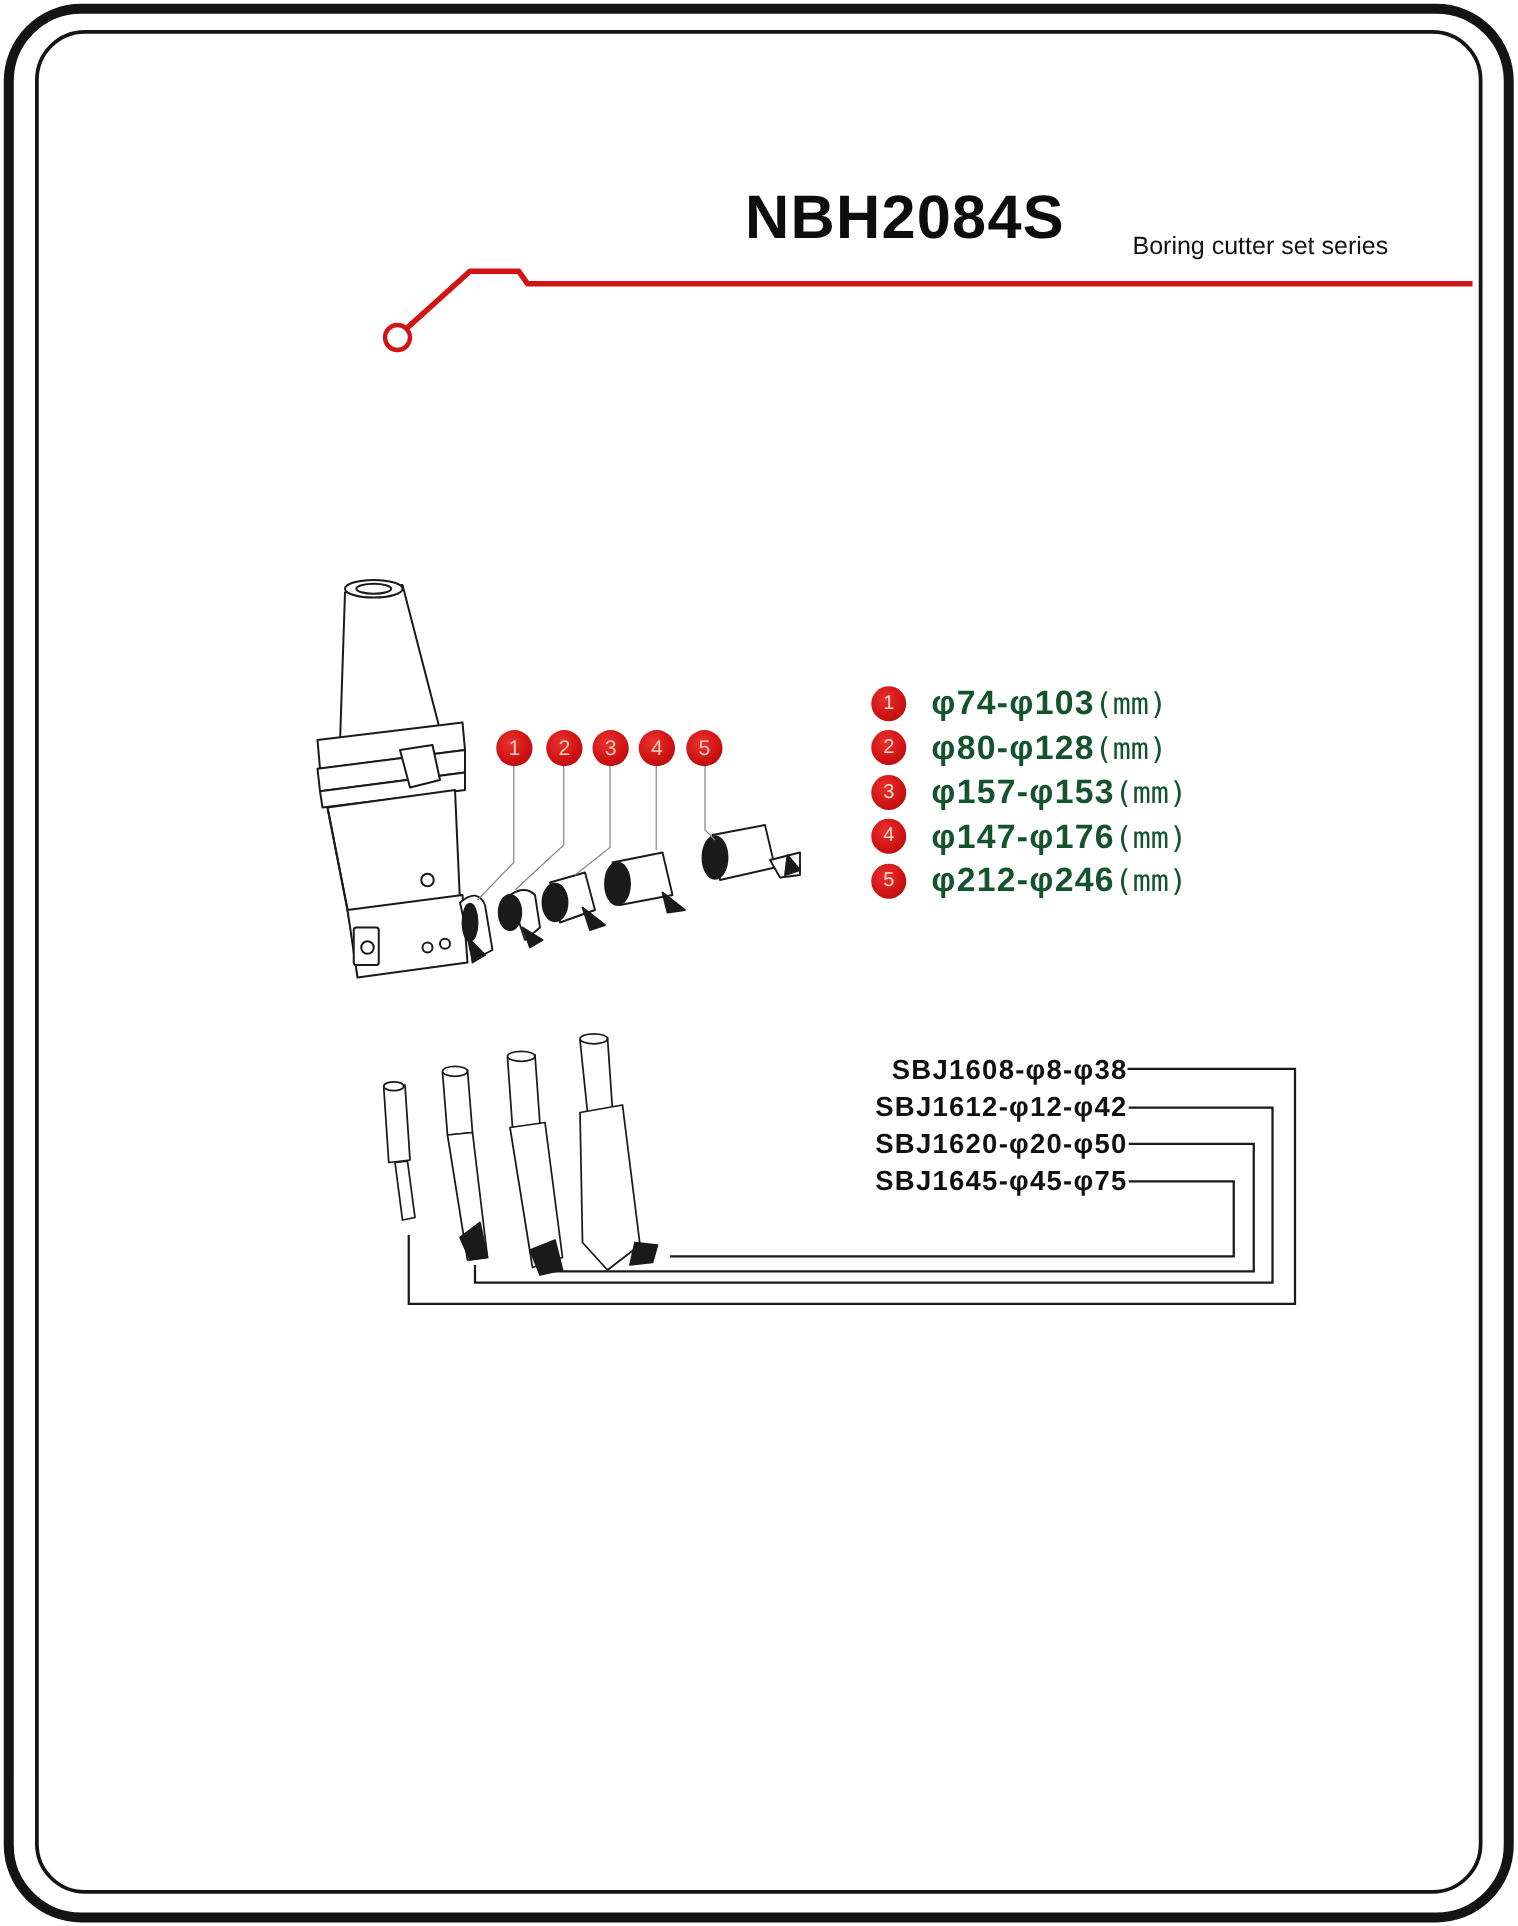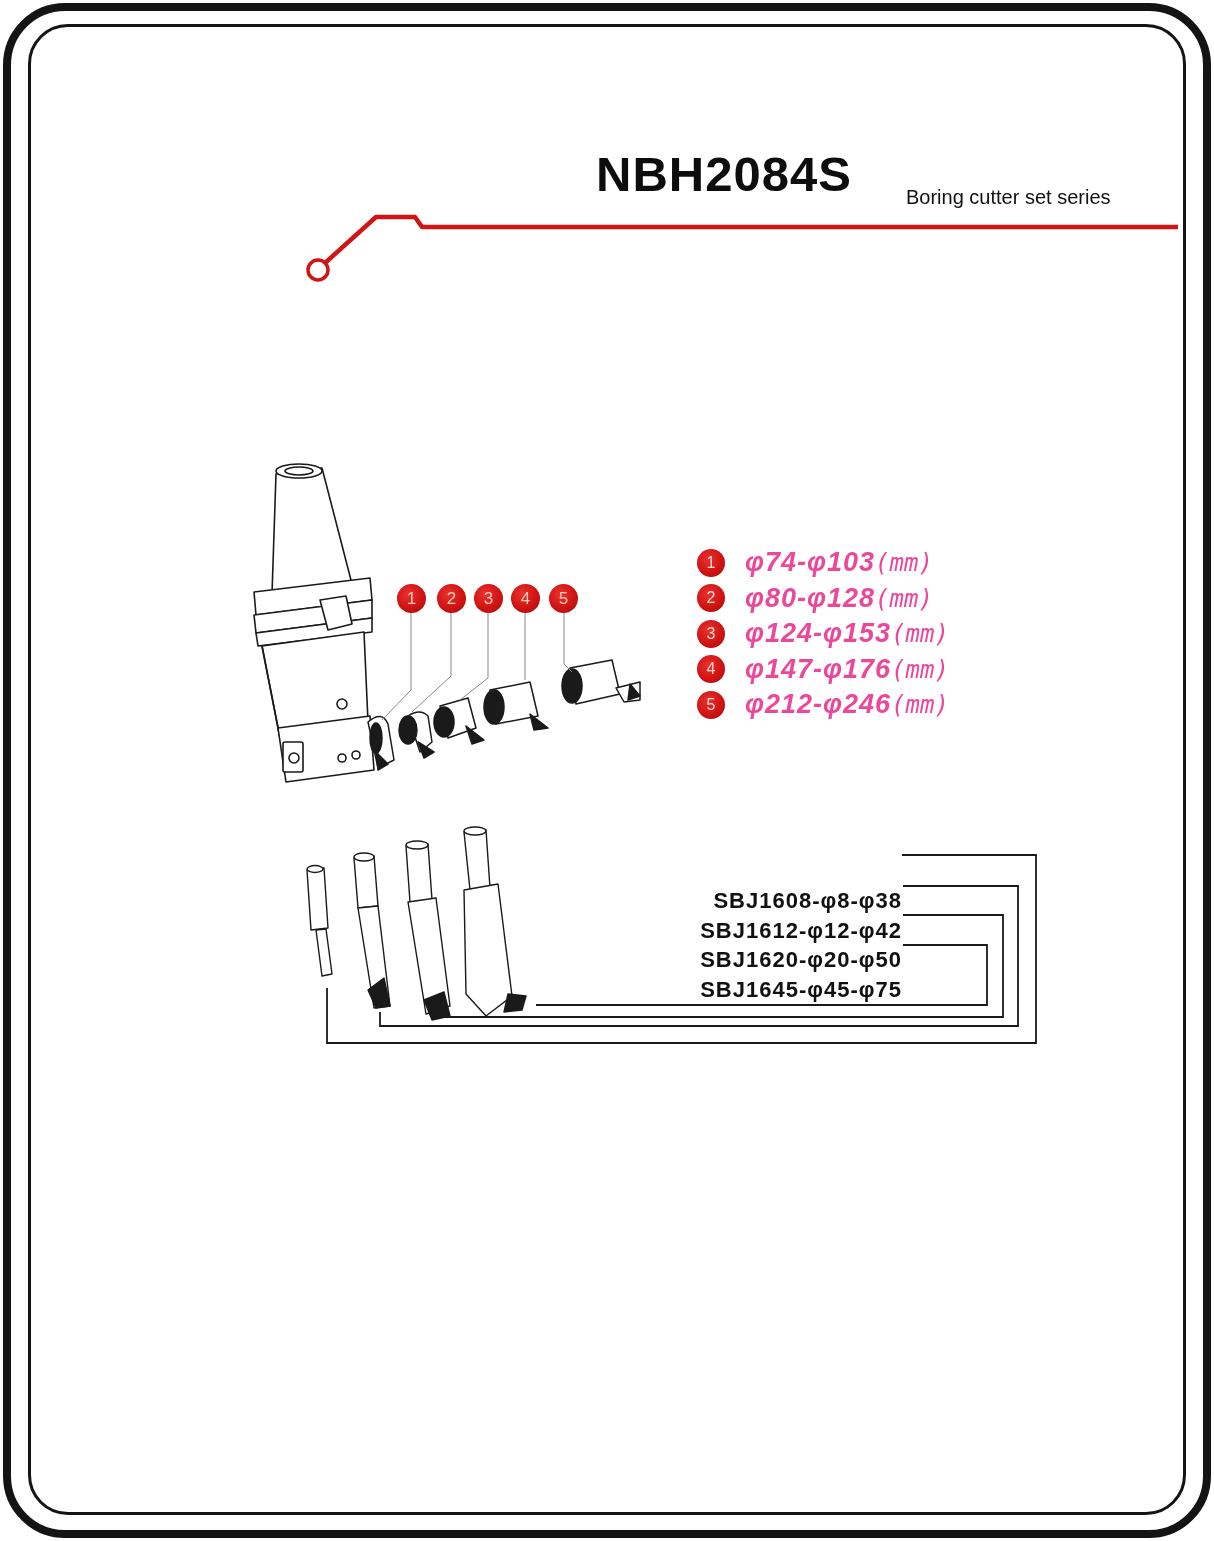--- a/index.html
+++ b/index.html
@@ -6,23 +6,23 @@
   body { width: 1214px; height: 1541px; position: relative; overflow: hidden; font-family: "Liberation Sans", sans-serif; }
   .frame-outer { position: absolute; left: 3px; top: 3px; width: 1192px; height: 1519px; border: 8px solid #141414; border-radius: 62px; }
   .frame-inner { position: absolute; left: 28px; top: 24px; width: 1152px; height: 1485px; border: 3px solid #141414; border-radius: 40px; }
   .title { position: absolute; left: 596px; top: 146px; font-size: 49px; font-weight: bold; color: #0d0d0d; letter-spacing: 1px; }
   .subtitle { position: absolute; left: 906px; top: 186px; font-size: 20px; color: #111; }
   .header-line { position: absolute; left: 300px; top: 205px; }
   .drawing { position: absolute; left: 0; top: 0; }
   .range-list { position: absolute; left: 697px; top: 545px; }
   .range-item { display: flex; align-items: center; height: 35.5px; }
   .badge { width: 28px; height: 28px; border-radius: 50%; background: radial-gradient(circle at 40% 35%, #e9312f 0%, #d01414 55%, #a50a0a 100%); color: #ffd9cc; font-size: 16px; display: flex; align-items: center; justify-content: center; margin-right: 20px; flex-shrink: 0; }
-  .range-text { font-size: 27px; font-weight: bold; color: #ec4899; letter-spacing: 1px; white-space: nowrap; font-style: italic; }
+  .range-text { font-size: 27px; font-weight: bold; color: #14532d; letter-spacing: 1px; white-space: nowrap; }
   .range-text .unit { font-weight: normal; font-family: "DejaVu Sans Mono", monospace; font-size: 24px; letter-spacing: 0; }
-  .sbj-list { position: absolute; right: 312px; top: 886px; text-align: right; }
+  .sbj-list { position: absolute; right: 312px; top: 841px; text-align: right; }
   .sbj-item { font-size: 22px; font-weight: bold; color: #111; height: 29.7px; line-height: 29.7px; letter-spacing: 1px; white-space: nowrap; }
   .callout { position: absolute; width: 29px; height: 29px; border-radius: 50%; background: radial-gradient(circle at 40% 35%, #ea3330 0%, #cf1313 55%, #a40a0a 100%); color: #ffcdb8; font-size: 17px; display: flex; align-items: center; justify-content: center; }
 </style>
 </head>
 <body>
 
 <div class="frame-outer"></div>
 <div class="frame-inner"></div>
 
 <div class="title">NBH2084S</div>
@@ -129,21 +129,21 @@
   <div class="range-item">
     <span class="badge">1</span>
     <span class="range-text"><span>φ</span><span>74</span>-<span>φ</span><span>103</span><span class="unit">(mm)</span></span>
   </div>
   <div class="range-item">
     <span class="badge">2</span>
     <span class="range-text"><span>φ</span><span>80</span>-<span>φ</span><span>128</span><span class="unit">(mm)</span></span>
   </div>
   <div class="range-item">
     <span class="badge">3</span>
-    <span class="range-text"><span>φ</span><span>124</span>-<span>φ</span><span>153</span><span class="unit">(mm)</span></span>
+    <span class="range-text"><span>φ</span><span>157</span>-<span>φ</span><span>153</span><span class="unit">(mm)</span></span>
   </div>
   <div class="range-item">
     <span class="badge">4</span>
     <span class="range-text"><span>φ</span><span>147</span>-<span>φ</span><span>176</span><span class="unit">(mm)</span></span>
   </div>
   <div class="range-item">
     <span class="badge">5</span>
     <span class="range-text"><span>φ</span><span>212</span>-<span>φ</span><span>246</span><span class="unit">(mm)</span></span>
   </div>
 </div>

